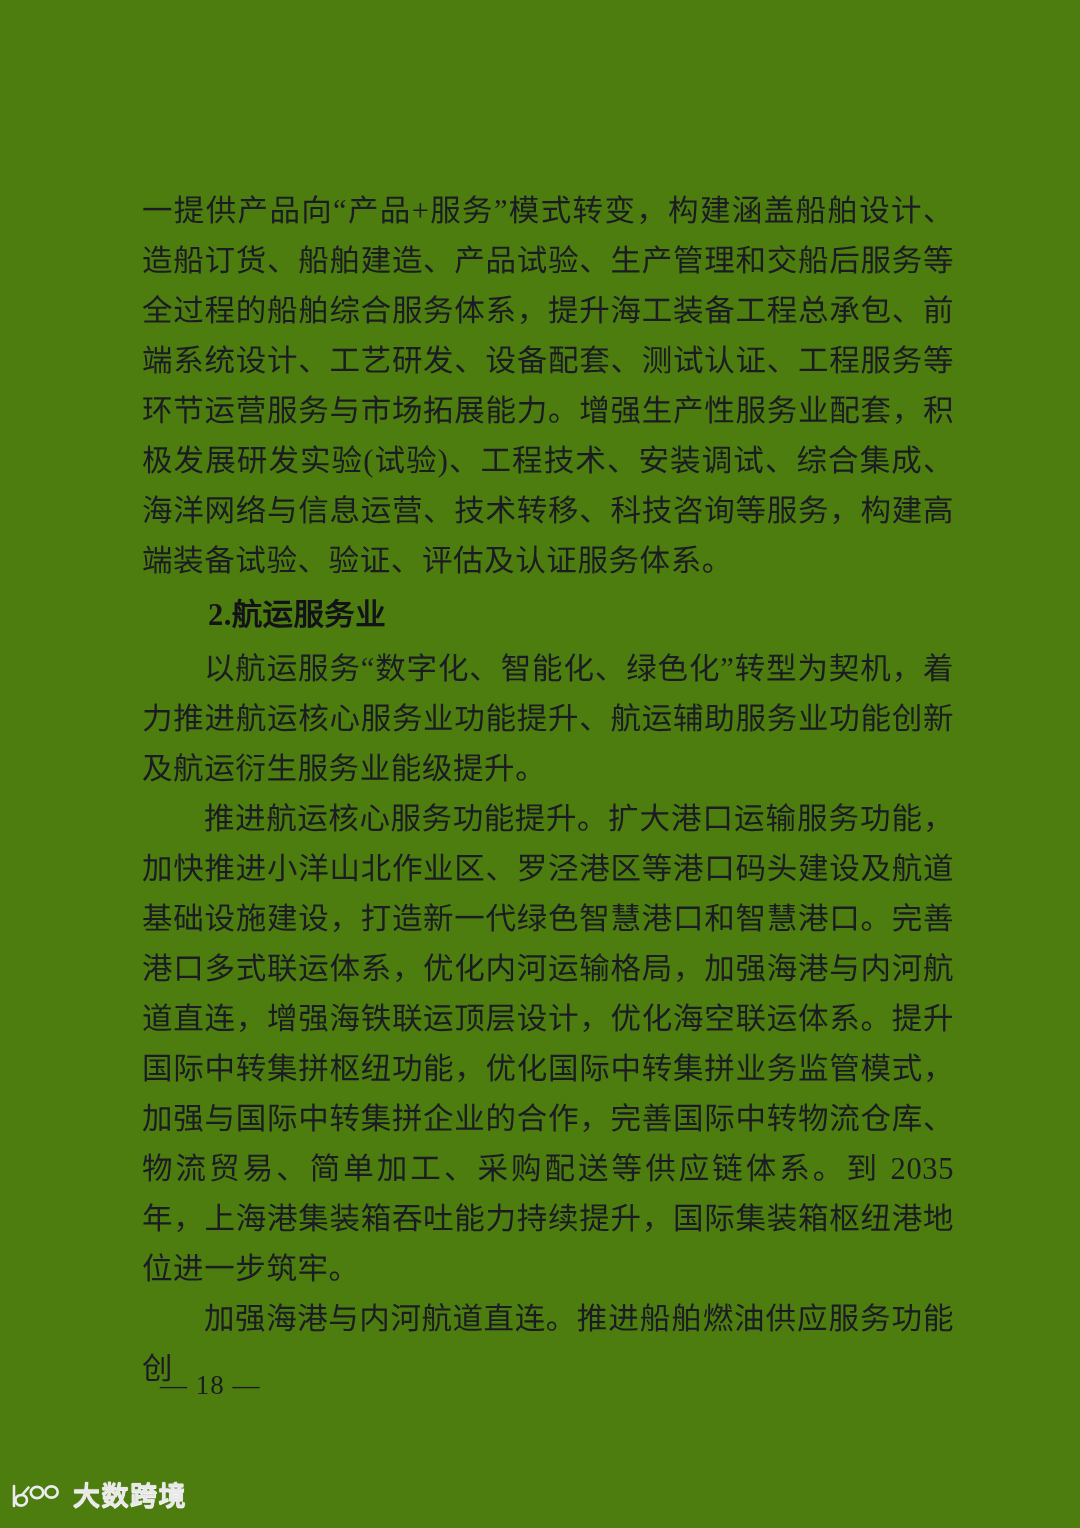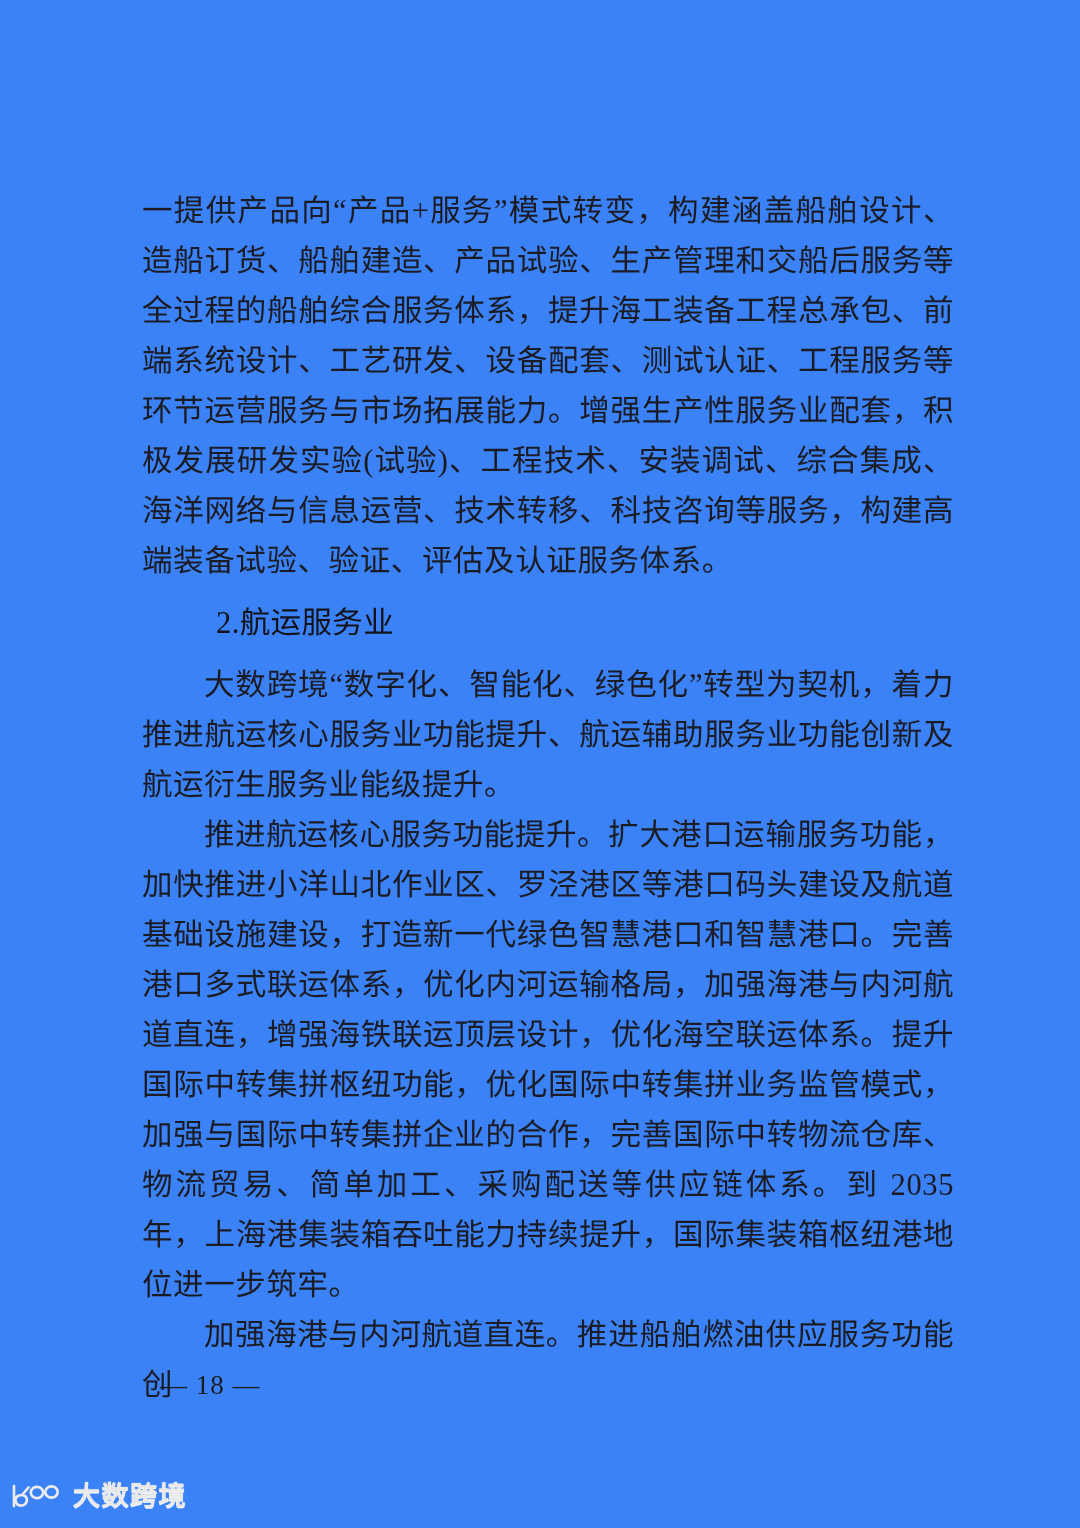--- a/index.html
+++ b/index.html
@@ -6,21 +6,21 @@
   html, body {
     margin: 0;
     padding: 0;
     background: #ffffff;
   }
 
   .page {
     position: relative;
     width: 1080px;
     height: 1528px;
-    background: #3b82f6;
+    background: #4d7c0f;
     overflow: hidden;
     font-family: "Liberation Serif", "DejaVu Serif", serif;
   }
 
   
   .content {
     position: absolute;
     left: 142px;
     top: 186px;
     width: 812px;
@@ -45,25 +45,25 @@
   .para.noindent {
     text-indent: 0;
   }
 
   .lead {
     font-weight: 400;
     letter-spacing: 0.2px;
   }
 
   .heading {
-    margin: 12px;
+    margin: 4px;
     font-size: 30.5px;
     line-height: 50px;
     color: #121218;
-    font-weight: 400;
+    font-weight: 700;
     text-indent: 62px;
     letter-spacing: 0.4px;
   }
 
   
   .page-number {
     position: absolute;
     left: 160px;
     top: 1368px;
     font-size: 27px;
@@ -108,21 +108,21 @@
 <body>
 
 <div class="page">
 
   <div class="content">
 
     <p class="para noindent">一提供产品向“产品+服务”模式转变，构建涵盖船舶设计、造船订货、船舶建造、产品试验、生产管理和交船后服务等全过程的船舶综合服务体系，提升海工装备工程总承包、前端系统设计、工艺研发、设备配套、测试认证、工程服务等环节运营服务与市场拓展能力。增强生产性服务业配套，积极发展研发实验(试验)、工程技术、安装调试、综合集成、海洋网络与信息运营、技术转移、科技咨询等服务，构建高端装备试验、验证、评估及认证服务体系。</p>
 
     <h2 class="heading">2.航运服务业</h2>
 
-    <p class="para indent">大数跨境“数字化、智能化、绿色化”转型为契机，着力推进航运核心服务业功能提升、航运辅助服务业功能创新及航运衍生服务业能级提升。</p>
+    <p class="para indent">以航运服务“数字化、智能化、绿色化”转型为契机，着力推进航运核心服务业功能提升、航运辅助服务业功能创新及航运衍生服务业能级提升。</p>
 
     <p class="para indent">
       <span class="lead">推进航运核心服务功能提升。</span><span>扩大港口运输服务功能，加快推进小洋山北作业区、罗泾港区等港口码头建设及航道基础设施建设，打造新一代绿色智慧港口和智慧港口。完善港口多式联运体系，优化内河运输格局，加强海港与内河航道直连，增强海铁联运顶层设计，优化海空联运体系。提升国际中转集拼枢纽功能，优化国际中转集拼业务监管模式，加强与国际中转集拼企业的合作，完善国际中转物流仓库、物流贸易、简单加工、采购配送等供应链体系。到 2035 年，上海港集装箱吞吐能力持续提升，国际集装箱枢纽港地位进一步筑牢。</span>
     </p>
 
     <p class="para indent">
       <span class="lead">加强海港与内河航道直连。</span><span>推进船舶燃油供应服务功能创</span>
     </p>
 
   </div>

